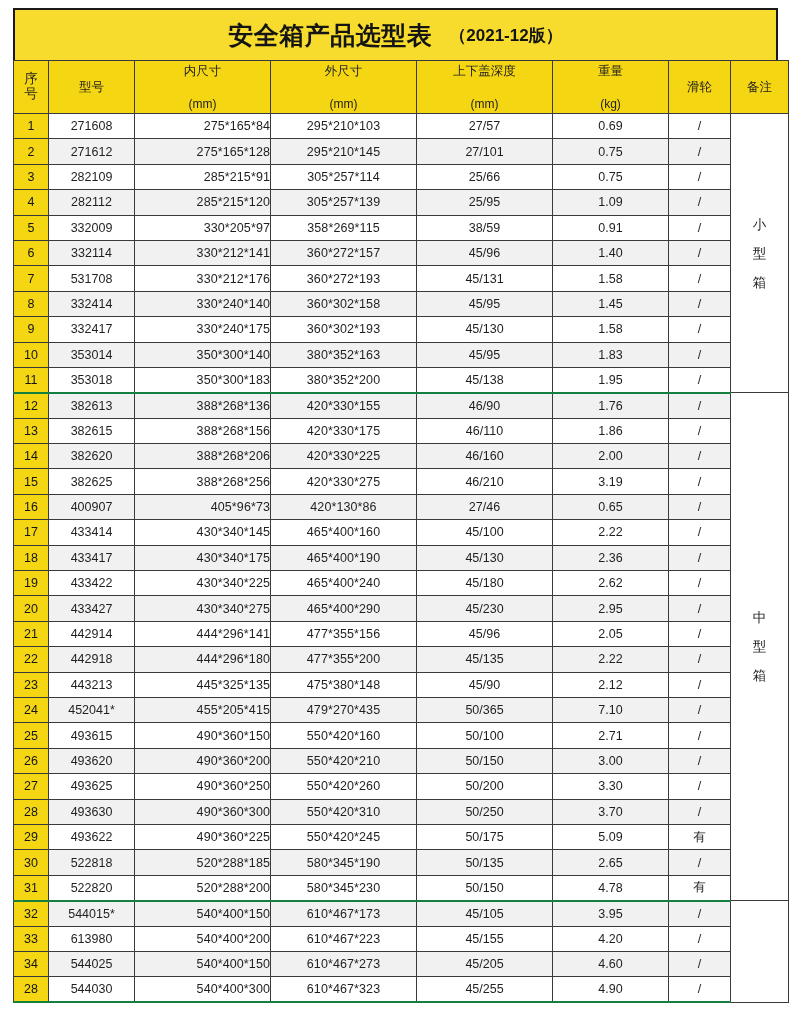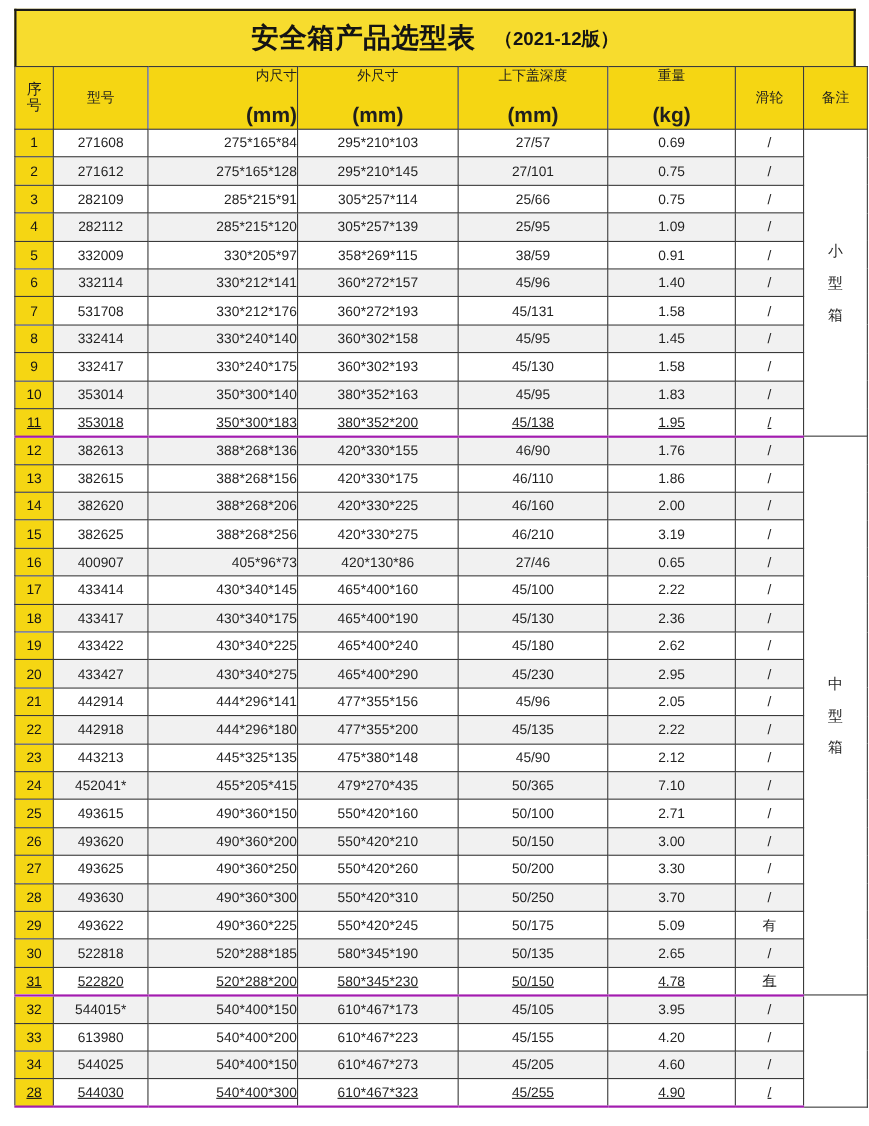--- a/index.html
+++ b/index.html
@@ -80,22 +80,22 @@
     color: #111;
   }
   thead th.th-seq {
     font-size: 13.5px;
     line-height: 1.08;
     padding: 0 1px;
     white-space: normal;
   }
   thead th .unit {
     display: block;
-    font-size: 19px;
-    font-weight: bold;
+    font-size: 12px;
+    font-weight: normal;
     margin-top: 17px;
   }
   thead th .hl {
     display: block;
   }
 
   
   tbody tr { height: 25.4px; }
   tbody tr.alt td { background: #F1F1F1; }
   tbody td.c-seq {
@@ -121,21 +121,21 @@
     flex-direction: column;
     align-items: center;
     justify-content: center;
     height: 100%;
     font-size: 13.5px;
     line-height: 2.15;
     color: #1f1f1f;
   }
 
   
-  tbody tr.group-end td { border-bottom: 2px solid #a21caf; text-decoration: underline; }
+  tbody tr.group-end td { border-bottom: 2px solid #15803d; }
 
   .dim { letter-spacing: 0.1px; }
 </style>
 </head>
 <body>
 
 <div class="sheet">
 
   <div class="title-bar">
     <span class="title-main">安全箱产品选型表</span>
@@ -145,21 +145,21 @@
   <table class="grid">
     <thead>
       <tr>
         <th class="th-seq" style="width:32px;">
           <span class="hl">序</span>
           <span class="hl">号</span>
         </th>
         <th style="width:85px;">
           <span>型号</span>
         </th>
-        <th style="width:135px;text-align:right;">
+        <th style="width:135px;">
           <span>内尺寸</span>
           <span class="unit">(mm)</span>
         </th>
         <th style="width:145px;">
           <span>外尺寸</span>
           <span class="unit">(mm)</span>
         </th>
         <th style="width:135px;">
           <span>上下盖深度</span>
           <span class="unit">(mm)</span>

